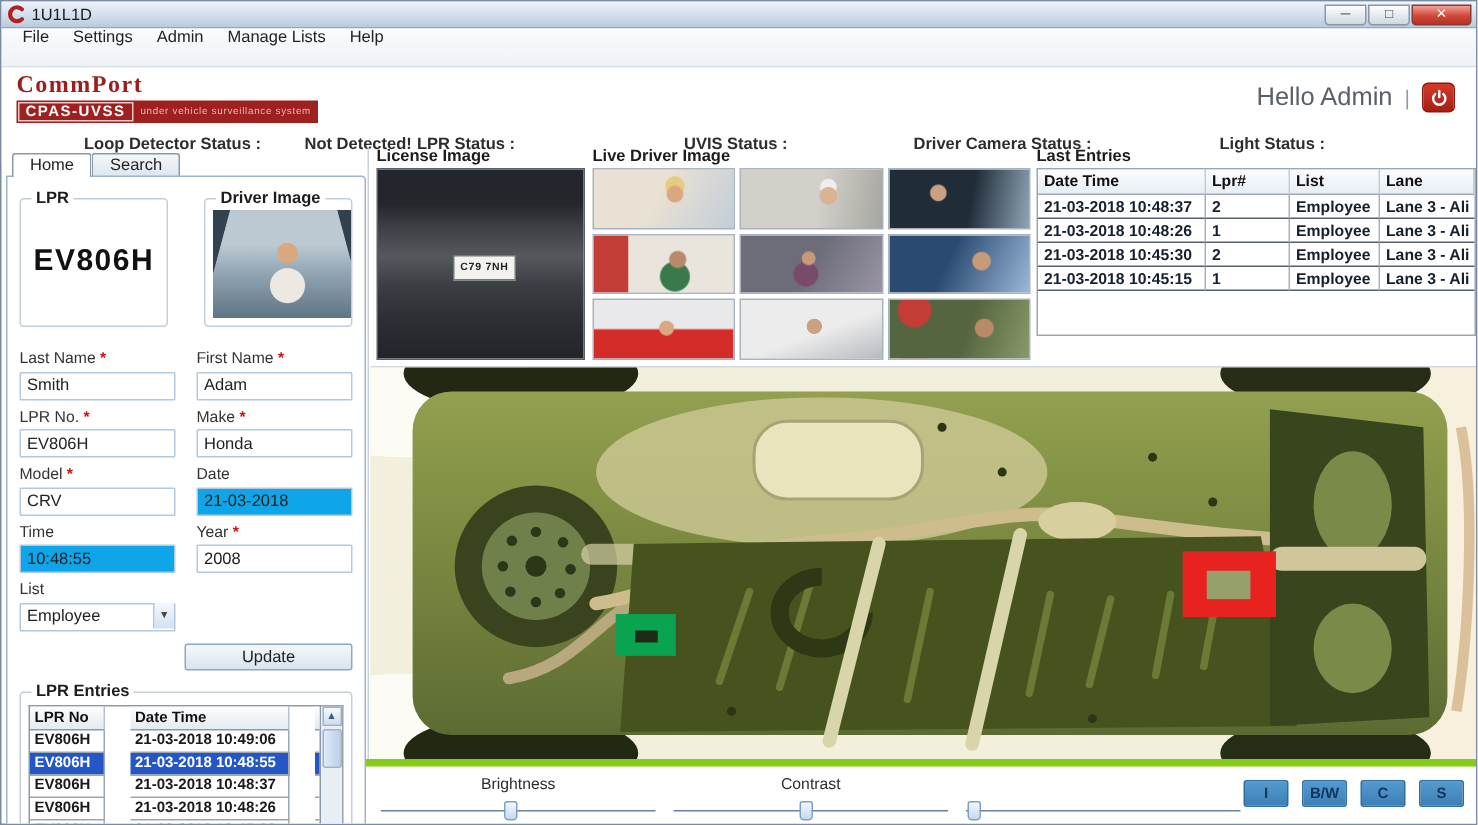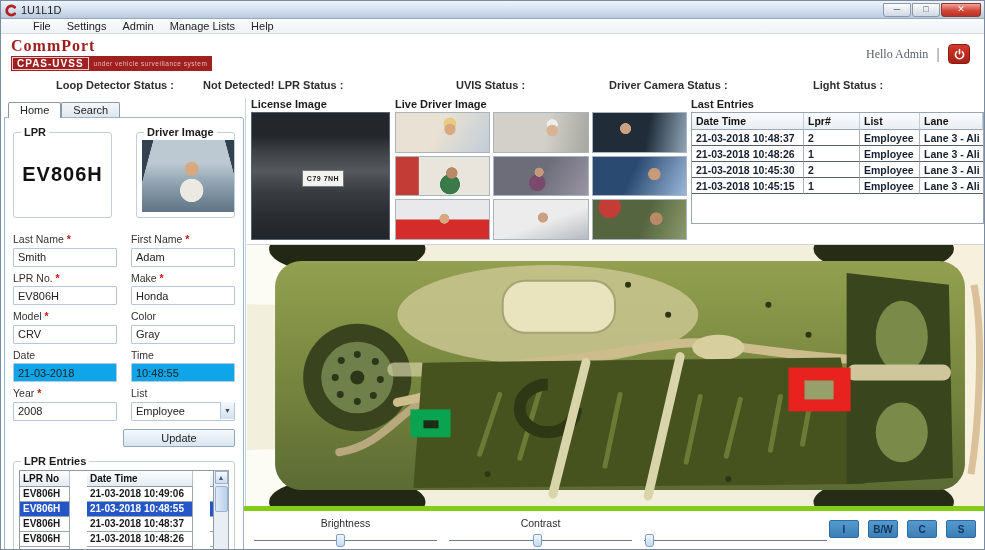--- a/index.html
+++ b/index.html
@@ -7,32 +7,32 @@
   .window { position:relative; width:985px; height:550px; background:#fff; overflow:hidden; border:1px solid #7a8aa0; }
 
   
   .titlebar { height:18px; background:linear-gradient(#eef4fb,#cfdcec 60%,#b9cadd); border-bottom:1px solid #98a8bb; display:flex; align-items:center; padding:0 3px; }
   .app-icon { width:13px; height:13px; margin-right:4px; display:inline-block; }
   .wtitle { font-size:11px; color:#1c1c1c; flex:1; }
   .winbtn { width:28px; height:14px; margin-left:1px; border:1px solid #8a97a8; border-radius:0 0 3px 3px; background:linear-gradient(#fdfdfd,#cfd8e2); font-size:9px; line-height:11px; text-align:center; color:#444; }
   .winbtn.close { width:40px; background:linear-gradient(#f2a197,#d2473a 55%,#b83225); color:#fff; border-color:#8c3a30; }
 
   
-  .menubar { height:15px; background:linear-gradient(#fafcfe,#eef2f6); border-bottom:1px solid #d5dce4; display:flex; align-items:center; padding-left:24px; }
+  .menubar { height:26px; background:linear-gradient(#fafcfe,#eef2f6); border-bottom:1px solid #d5dce4; display:flex; align-items:flex-start; padding-left:6px; }
   .menu-item { font-size:11px; color:#222; padding:0 8px; }
 
   
   .header { height:42px; position:relative; background:#fff; }
   .logo { position:absolute; left:10px; top:3px; }
   .logo-name { font-size:16px; font-weight:bold; color:#9e1c1c; letter-spacing:1px; font-family:"Liberation Serif",serif; }
   .logo-bar { display:flex; align-items:center; background:#a01f1f; padding:1px 5px 1px 1px; margin-top:1px; }
   .logo-badge { border:1px solid #e8c8c8; background:#a01f1f; color:#fff; font-weight:bold; font-size:10px; padding:0 4px; letter-spacing:1px; }
   .logo-tagline { color:#e8b8b8; font-size:6.5px; margin-left:5px; letter-spacing:.5px; }
   .greet { position:absolute; right:14px; top:10px; display:flex; align-items:center; gap:8px; }
-  .greet-text { font-size:12px; color:#5a6068;font-family:Liberation Serif, serif; }
+  .greet-text { font-size:17px; color:#5a6068; }
   .greet-sep { color:#99a; font-size:14px; }
   .power-btn { width:22px; height:20px; background:linear-gradient(#d33a2c,#a81f14); border:1px solid #8a1a10; border-radius:4px; display:flex; align-items:center; justify-content:center; }
 
   
   .status-row { position:relative; height:22px; background:#fff; font-size:11px; font-weight:bold; color:#2d2d2d; }
   .status-row span { position:absolute; top:3px; white-space:nowrap; }
 
   
   .left-wrap { position:absolute; left:3px; top:98px; width:240px; height:452px; }
   .tabs { height:18px; padding-left:4px; }
@@ -205,22 +205,20 @@
         <div class="fld"><div class="fld-label"><span>First Name</span> <span class="req">*</span></div>
           <input readonly="" value="Adam" style=""></div>
 
         <div class="fld"><div class="fld-label"><span>LPR No.</span> <span class="req">*</span></div>
           <input readonly="" value="EV806H" style=""></div>
         <div class="fld"><div class="fld-label"><span>Make</span> <span class="req">*</span></div>
           <input readonly="" value="Honda" style=""></div>
 
         <div class="fld"><div class="fld-label"><span>Model</span> <span class="req">*</span></div>
           <input readonly="" value="CRV" style=""></div>
-        <div class="fld"><div class="fld-label"><span>Color</span></div>
-          <input readonly="" value="Gray" style=""></div>
 
         <div class="fld"><div class="fld-label"><span>Date</span></div>
           <input class="ro" readonly="" value="21-03-2018" style=""></div>
         <div class="fld"><div class="fld-label"><span>Time</span></div>
           <input class="ro" readonly="" value="10:48:55" style=""></div>
 
         <div class="fld"><div class="fld-label"><span>Year</span> <span class="req">*</span></div>
           <input readonly="" value="2008" style=""></div>
         <div class="fld">
             <div class="fld-label"><span>List</span></div>

